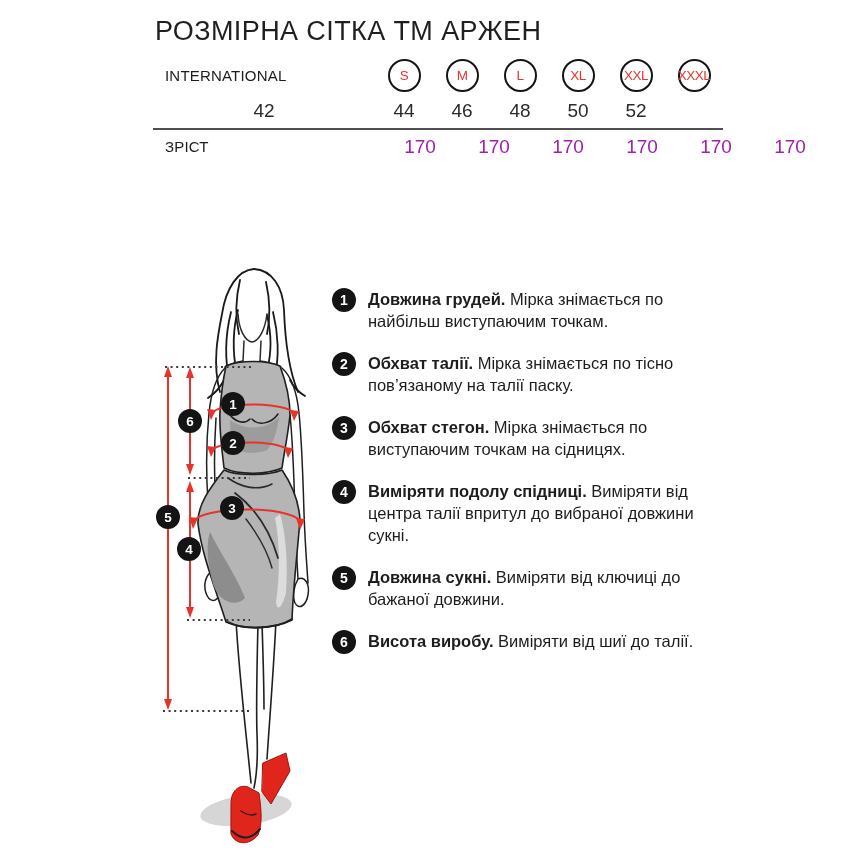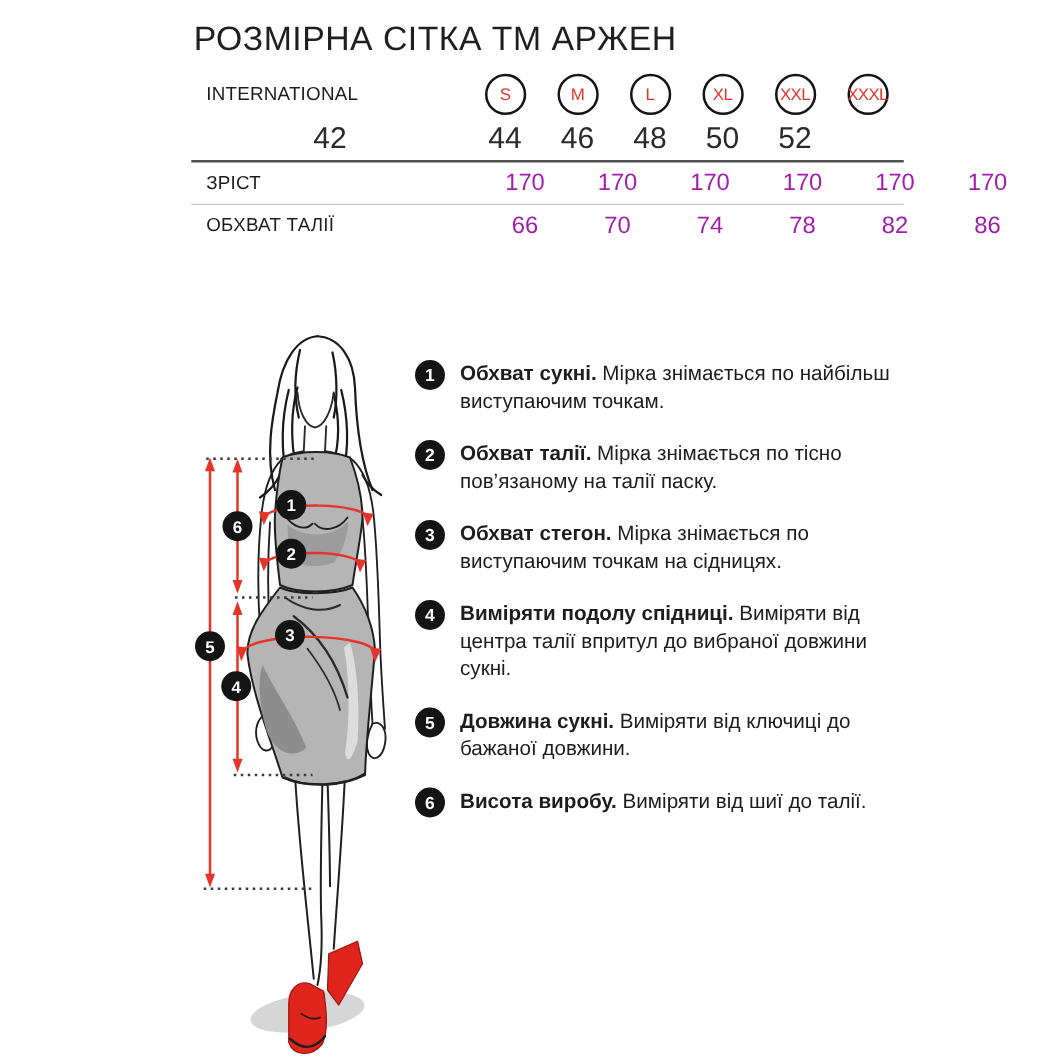--- a/index.html
+++ b/index.html
@@ -12,21 +12,21 @@
   
   .size-table{position:absolute;left:153px;top:57px;width:570px;}
   .trow{display:grid;grid-template-columns:222px repeat(6,58px);align-items:center;}
   .r-int{height:36px;}
   .r-ukr{height:35px;}
   .r-data{height:33px;border-top:1px solid #c2c2c2;gap:16px;}
   .r-data.first{border-top:2px solid #4f4f4f;}
   .rlabel{font-size:15px;color:#1c1c1c;letter-spacing:.2px;margin-left:12px;}
   .tcell{display:flex;justify-content:center;align-items:center;}
   .cell-num{font-size:19px;color:#a21caf;}
-  .cell-ukr{font-size:24px;color:#2a2a2a;}
+  .cell-ukr{font-size:19px;color:#2a2a2a;}
   .size-circle{width:33px;height:33px;border:2px solid #141414;border-radius:50%;
       box-sizing:border-box;display:flex;align-items:center;justify-content:center;
       font-size:13.5px;font-weight:500;color:#e6342b;white-space:nowrap;letter-spacing:-.5px;}
 
   
   .legend{position:absolute;left:332px;top:288px;width:402px;}
   .legend-item{display:flex;align-items:flex-start;margin-bottom:20px;}
   .lnum{flex:0 0 24px;width:24px;height:24px;border-radius:50%;background:#141414;color:#fff;
         font-size:14px;font-weight:700;display:flex;align-items:center;justify-content:center;
         margin-right:12px;margin-top:0px;}
@@ -97,41 +97,20 @@
           <span class="cell-num">170</span>
         </div>
         <div class="tcell">
           <span class="cell-num">170</span>
         </div>
         <div class="tcell">
           <span class="cell-num">170</span>
         </div>
         <div class="tcell">
           <span class="cell-num">170</span>
-        </div>
-      </div>
-      <div class="trow r-data">
-        <div class="rlabel">ОБХВАТ ТАЛІЇ</div>
-        <div class="tcell">
-          <span class="cell-num">66</span>
-        </div>
-        <div class="tcell">
-          <span class="cell-num">70</span>
-        </div>
-        <div class="tcell">
-          <span class="cell-num">74</span>
-        </div>
-        <div class="tcell">
-          <span class="cell-num">78</span>
-        </div>
-        <div class="tcell">
-          <span class="cell-num">82</span>
-        </div>
-        <div class="tcell">
-          <span class="cell-num">86</span>
         </div>
       </div>
     </div>
 
   <svg class="figure" width="200" height="588" viewBox="0 0 200 588">
     <g stroke-linecap="round" stroke-linejoin="round">
 
       <ellipse cx="106" cy="548" rx="46" ry="15" fill="#d6d6d6" transform="rotate(-8 106 548)"></ellipse>
 
       <g fill="none" stroke="#1f1f1f" stroke-width="1.6">
@@ -266,21 +245,21 @@
             <circle cx="50" cy="159" r="12" fill="#141414"></circle>
             <text x="50" y="164">6</text>
           </g>
       </g>
     </g>
   </svg>
 
   <div class="legend">
       <div class="legend-item">
         <span class="lnum">1</span>
-        <p class="ltext"><b>Обхват сукні.</b> Мірка знімається по найбільш виступаючим точкам.</p>
+        <p class="ltext"><b>Довжина грудей.</b> Мірка знімається по найбільш виступаючим точкам.</p>
       </div>
       <div class="legend-item">
         <span class="lnum">2</span>
         <p class="ltext"><b>Обхват талії.</b> Мірка знімається по тісно пов’язаному на талії паску.</p>
       </div>
       <div class="legend-item">
         <span class="lnum">3</span>
         <p class="ltext"><b>Обхват стегон.</b> Мірка знімається по виступаючим точкам на сідницях.</p>
       </div>
       <div class="legend-item">

